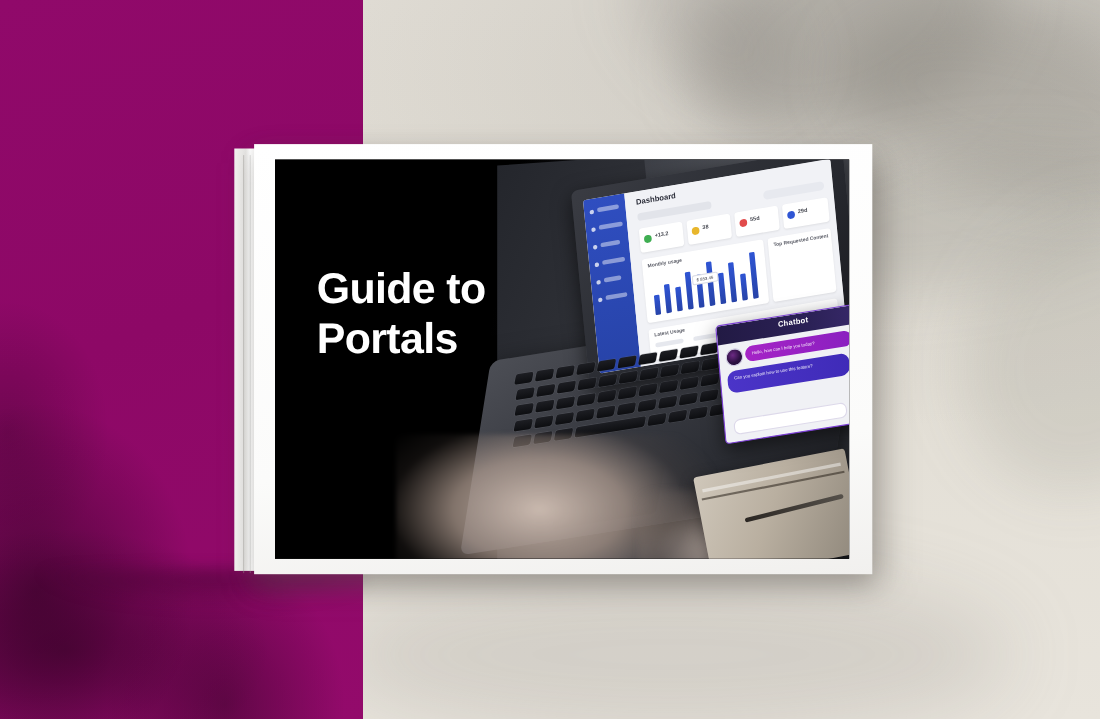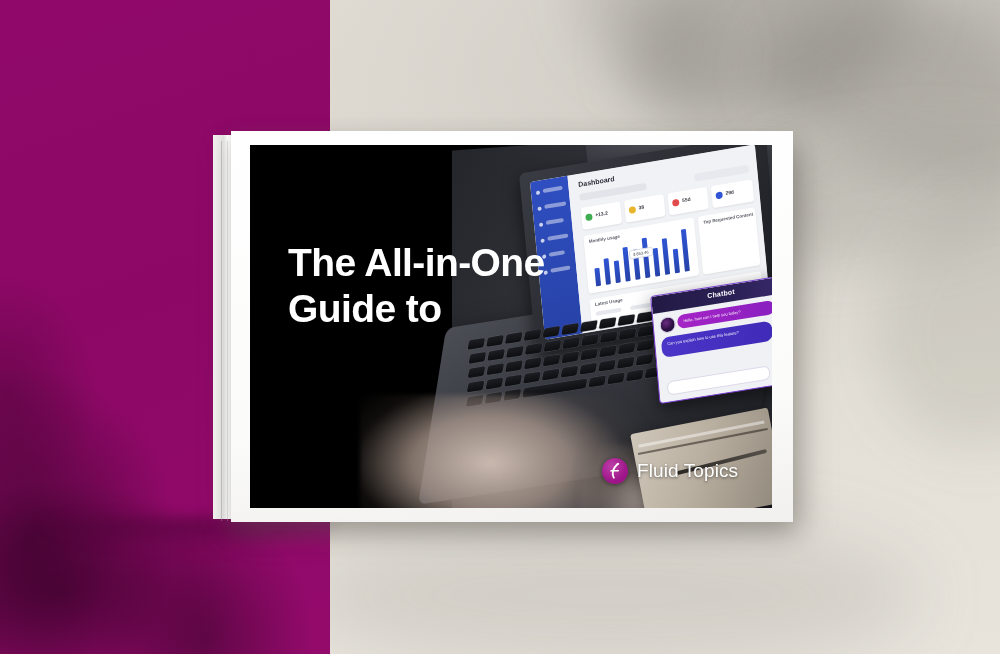--- a/index.html
+++ b/index.html
@@ -398,28 +398,18 @@
           <div class="tx">Can you explain how to use this feature?</div>
         </div>
 
         <div class="cb-input"></div>
 
       </div>
     </div>
 
 
     <div class="cover-title">
-      <span class="ln">The All-in-One</span>
       <span class="ln">Guide to</span>
+      <span class="ln">Portals</span>
     </div>
 
-    <div class="brand">
-      <div class="brand-mark">
-        <svg width="26" height="26" viewBox="0 0 26 26">
-          <path d="M15.4 5.2 C12.4 7.4 10.6 10.2 10.0 13.4 C9.5 16.4 10.2 18.8 11.6 20.8 L13.0 19.9 C11.9 18.2 11.4 16.2 11.8 13.9 C12.3 11.0 13.9 8.5 16.6 6.4 Z" fill="#ffffff"></path>
-          <path d="M8.6 12.0 L17.0 12.0 L16.6 13.5 L8.2 13.5 Z" fill="#ffffff"></path>
-          <path d="M14.0 6.0 C15.2 5.2 16.3 4.9 17.2 5.1 L16.8 6.7 C16.1 6.6 15.4 6.8 14.7 7.3 Z" fill="#ffffff"></path>
-        </svg>
-      </div>
-      <div class="brand-name">Fluid Topics</div>
-    </div>
   </div>
 </div>
 
 </body></html>

